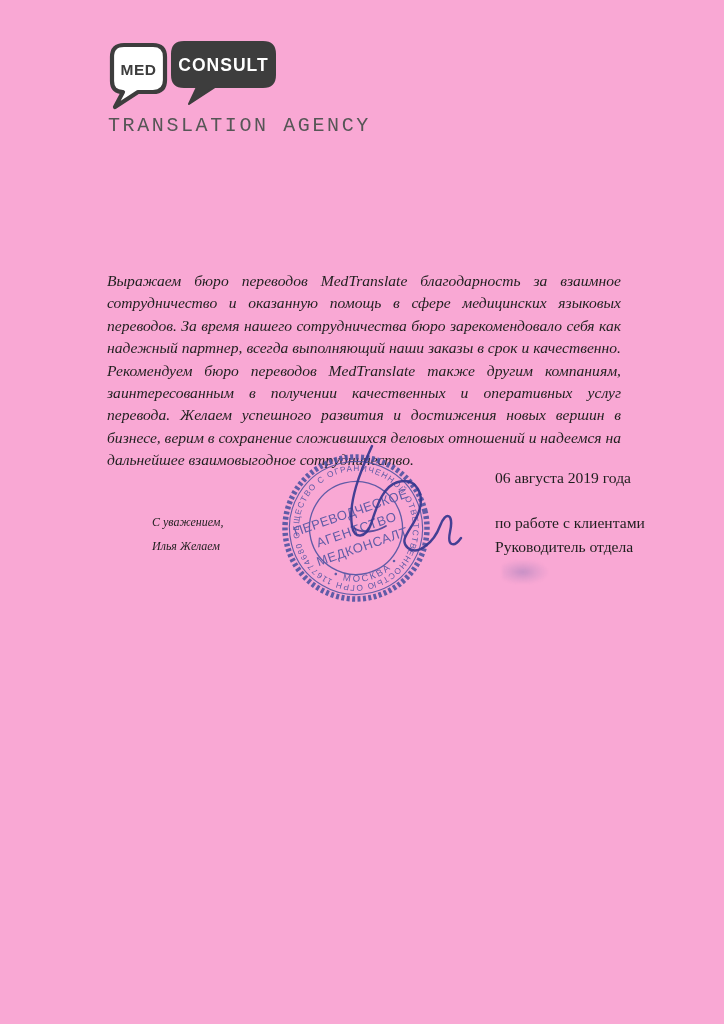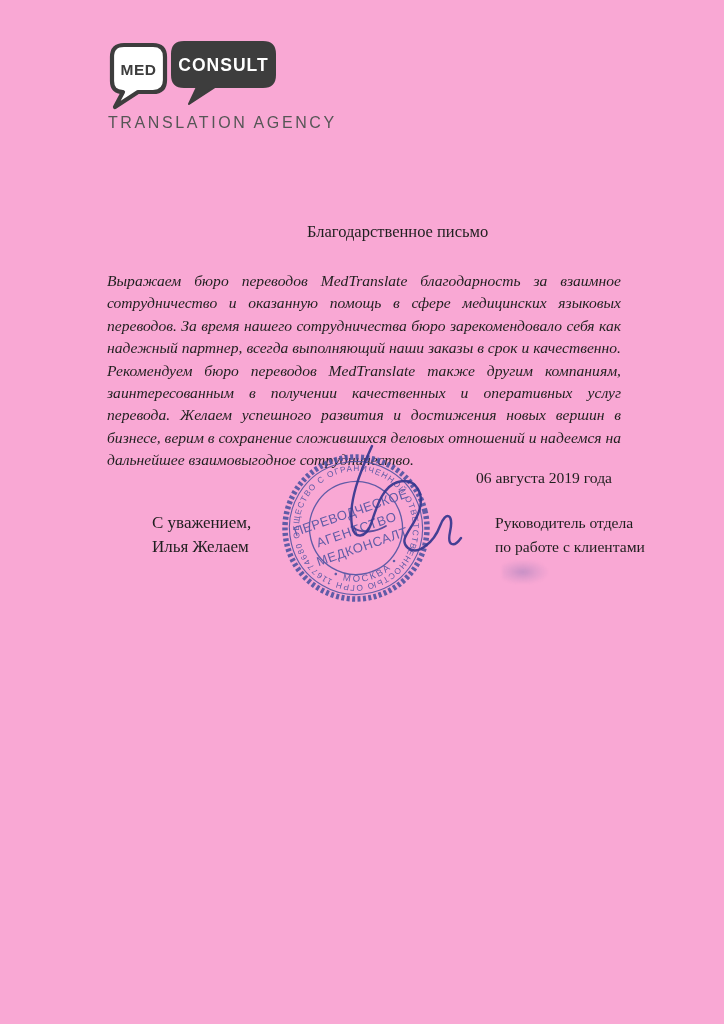--- a/index.html
+++ b/index.html
@@ -13,22 +13,22 @@
     font-family: "Liberation Serif", "DejaVu Serif", serif;
     color: #222222;
   }
 
   
   .logo { position: absolute; left: 105px; top: 40px; width: 180px; }
   .logo svg { display: block; }
   .logo-tagline {
     margin-top: 4px;
     margin-left: 3px;
-    font-family: Liberation Sans, sans-serif;
-    font-size: 16px;
+    font-family: Liberation Mono, monospace;
+    font-size: 20px;
     letter-spacing: 2.6px;
     color: #565656;
     white-space: nowrap;
   }
 
   
   .letter-title {
     position: absolute;
     left: 307px;
     top: 222px;
@@ -42,33 +42,34 @@
     top: 270px;
     width: 514px;
     font-size: 15.6px;
     line-height: 22.4px;
     text-align: justify;
     color: #1f1f1f;
     font-style: italic;
   }
   .letter-date {
     position: absolute;
-    left: 476px;
+    left: 495px;
     top: 469px;
     font-size: 15.6px;
     white-space: nowrap;
     color: #1f1f1f;
   }
   .closing-block {
     position: absolute;
     left: 152px;
     top: 511px;
-    font-size: 17px;
+    font-size: 12px;
     line-height: 23.5px;
     color: #1f1f1f;
+    font-style: italic;
   }
   .role-block {
     position: absolute;
     left: 495px;
     top: 511px;
     font-size: 15.6px;
     line-height: 23.5px;
     color: #1f1f1f;
   }
 
@@ -96,34 +97,33 @@
 
       <path d="M19 5 H48 Q60 5 60 17 V40 Q60 52 48 52 H33 L10 67 L18 52 Q7 52 7 41 V17 Q7 5 19 5 Z" fill="#ffffff" stroke="#3d3d3d" stroke-width="4.2" stroke-linejoin="round"></path>
       <text x="33.5" y="34.5" text-anchor="middle" font-family="Liberation Sans, DejaVu Sans, sans-serif" font-size="15.5" font-weight="bold" fill="#3d3d3d" letter-spacing="0.5">MED</text>
 
       <path d="M79 2 H158 Q170 2 170 14 V35 Q170 47 158 47 H110 L84 64 L92 47 H79 Q67 47 67 35 V14 Q67 2 79 2 Z" fill="#3d3d3d" stroke="#3d3d3d" stroke-width="2" stroke-linejoin="round"></path>
       <text x="118.5" y="31" text-anchor="middle" font-family="Liberation Sans, DejaVu Sans, sans-serif" font-size="17.5" font-weight="bold" fill="#ffffff" letter-spacing="1">CONSULT</text>
     </svg>
     <div class="logo-tagline">TRANSLATION AGENCY</div>
   </div>
 
-  <div class="letter-title">Благодарственное письмо</div>
 
   <div class="letter-body">Выражаем бюро переводов MedTranslate благодарность за взаимное сотрудничество и оказанную помощь в сфере медицинских языковых переводов. За время нашего сотрудничества бюро зарекомендовало себя как надежный партнер, всегда выполняющий наши заказы в срок и качественно. Рекомендуем бюро переводов MedTranslate также другим компаниям, заинтересованным в получении качественных и оперативных услуг перевода. Желаем успешного развития и достижения новых вершин в бизнесе, верим в сохранение сложившихся деловых отношений и надеемся на дальнейшее взаимовыгодное сотрудничество.</div>
 
   <div class="letter-date">06 августа 2019 года</div>
 
   <div class="closing-block">
     <div>С уважением,</div>
     <div>Илья Желаем</div>
   </div>
 
   <div class="role-block">
+    <div>по работе с клиентами</div>
     <div>Руководитель отдела</div>
-    <div>по работе с клиентами</div>
   </div>
 
   <div class="stamp">
     <svg width="210" height="180" viewBox="0 0 210 180">
       <g transform="rotate(-14 98 92)" opacity="0.88">
 
         <circle cx="98" cy="92" r="71" fill="none" stroke="#4c51a1" stroke-width="5.5" stroke-dasharray="3 2.4"></circle>
         <circle cx="98" cy="92" r="66.5" fill="none" stroke="#4c51a1" stroke-width="1.1"></circle>
         <circle cx="98" cy="92" r="46.5" fill="none" stroke="#4c51a1" stroke-width="1.3"></circle>
 

